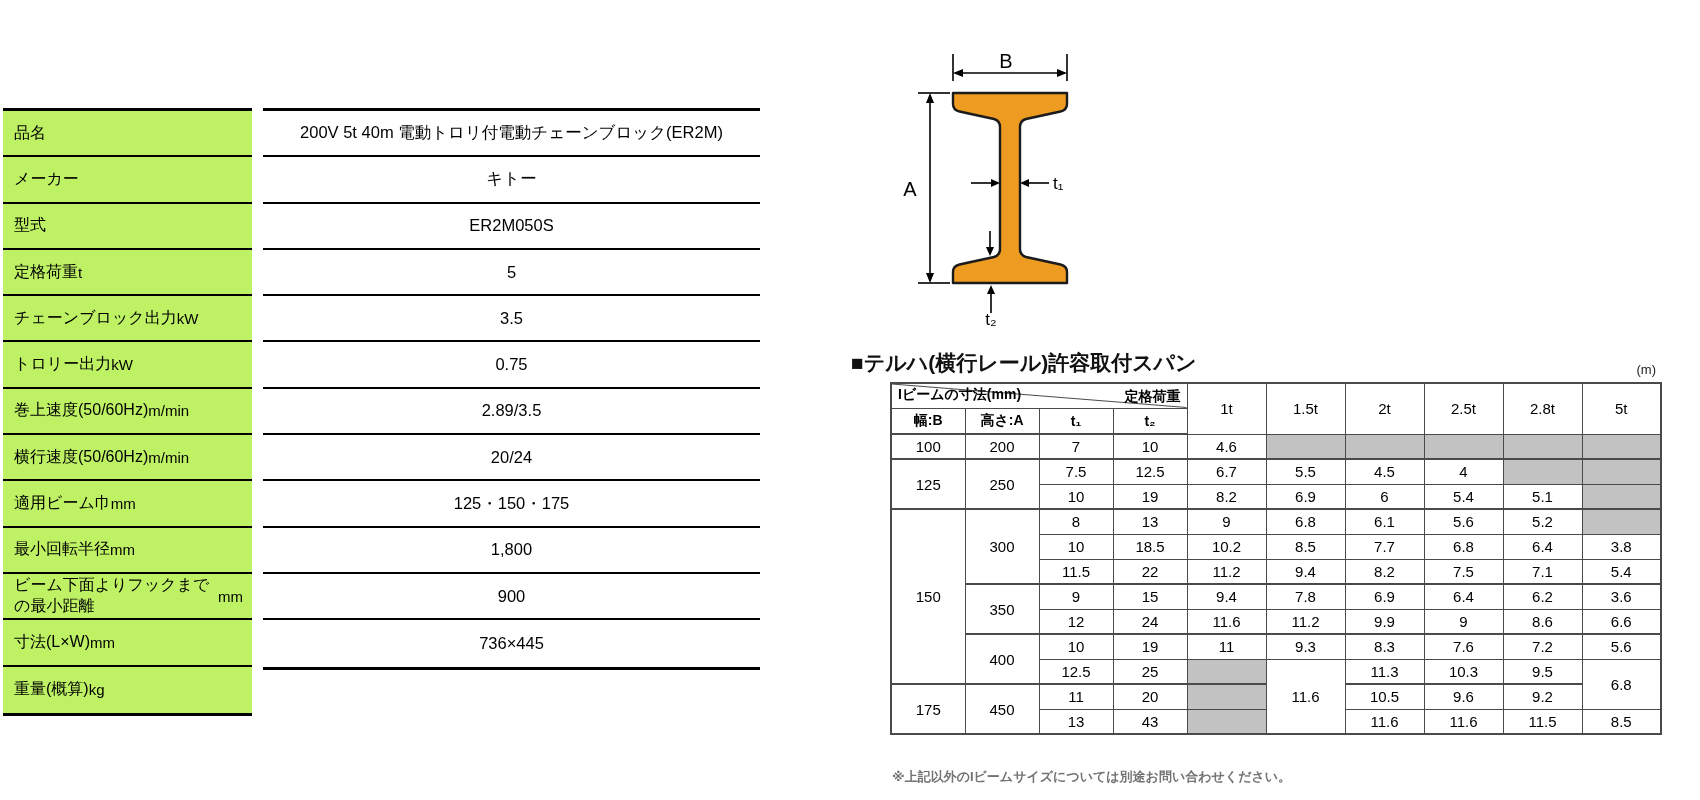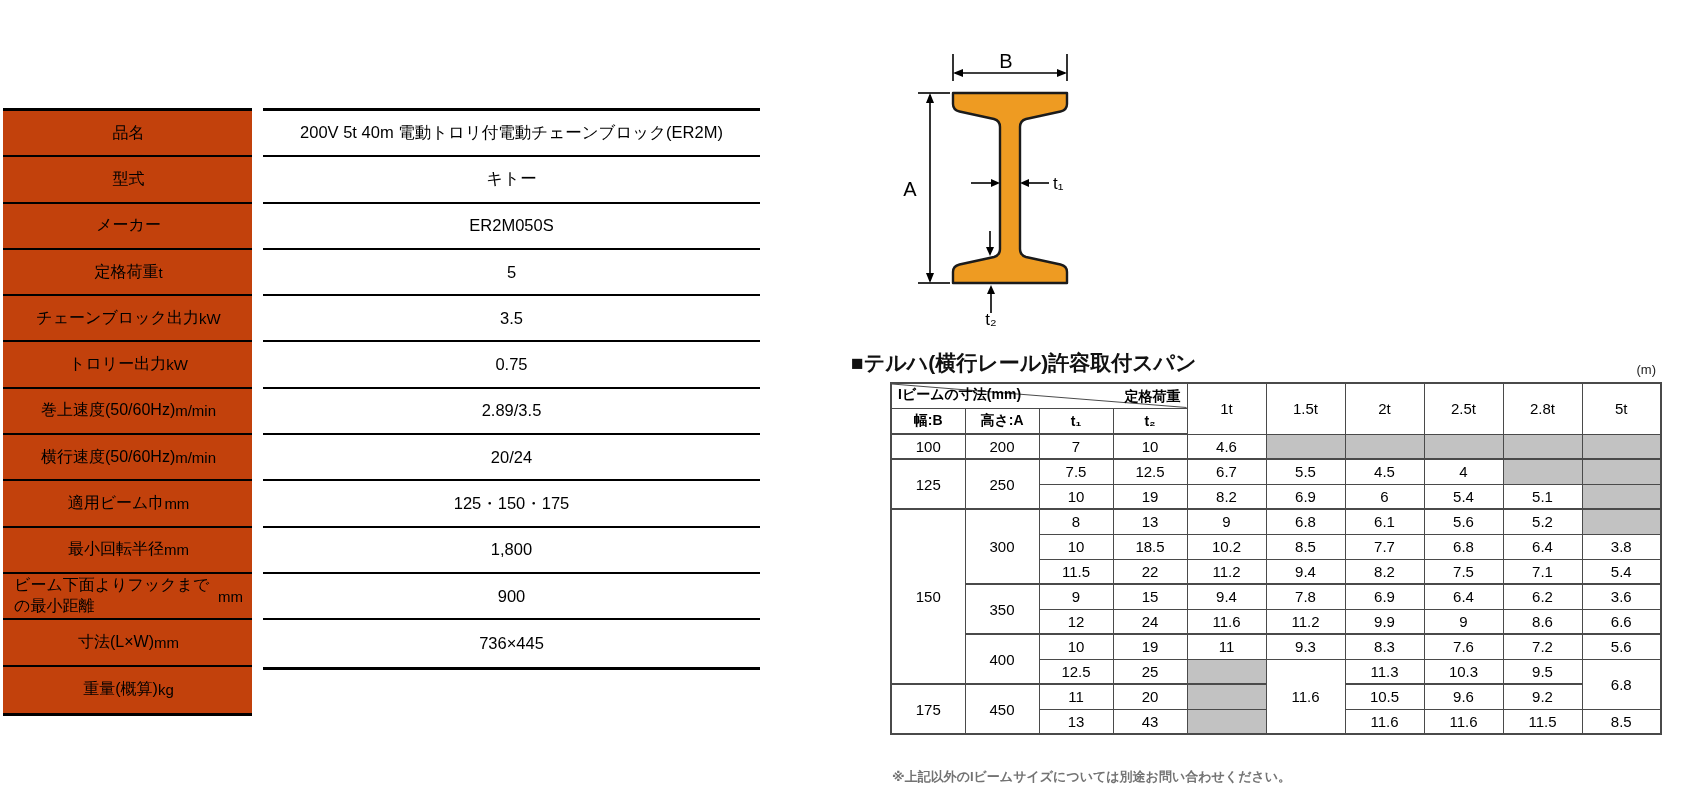--- a/index.html
+++ b/index.html
@@ -6,21 +6,21 @@
   .page{position:relative;width:1700px;height:800px;background:#fff;overflow:hidden;
         font-family:"Liberation Sans","DejaVu Sans",sans-serif;color:#000;}
 
   
   .spec-col{position:absolute;top:108px;border-top:3px solid #000;border-bottom:3px solid #000;}
   .spec-labels{left:3px;width:249px;}
   .spec-values{left:263px;width:497px;}
   .srow{height:46.3px;box-sizing:border-box;border-bottom:2px solid #000;
         display:flex;align-items:center;}
   .srow:last-child{border-bottom:none;}
-  .spec-labels .srow{background:#c2410c;justify-content:center;
+  .spec-labels .srow{background:#bef264;justify-content:flex-start;
         padding:0 9px 0 11px;font-size:16px;}
   .spec-values .srow{justify-content:center;font-size:16.5px;}
   .spec-labels .unit{font-size:15px;}
 
   
   .ibeam-svg{position:absolute;left:870px;top:28px;}
 
   
   .notes{position:absolute;left:1085px;top:128px;font-size:16.5px;line-height:29px;color:#1a1a1a;}
 
@@ -45,25 +45,25 @@
 <body>
 
 <div class="page">
 
   <div class="spec-col spec-labels">
       <div class="srow">
         <span>品名</span>
         <span class="unit"></span>
       </div>
       <div class="srow">
+        <span>メーカー</span>
+        <span class="unit"></span>
+      </div>
+      <div class="srow">
         <span>型式</span>
-        <span class="unit"></span>
-      </div>
-      <div class="srow">
-        <span>メーカー</span>
         <span class="unit"></span>
       </div>
       <div class="srow">
         <span>定格荷重</span>
         <span class="unit">t</span>
       </div>
       <div class="srow">
         <span>チェーンブロック出力</span>
         <span class="unit">kW</span>
       </div>

